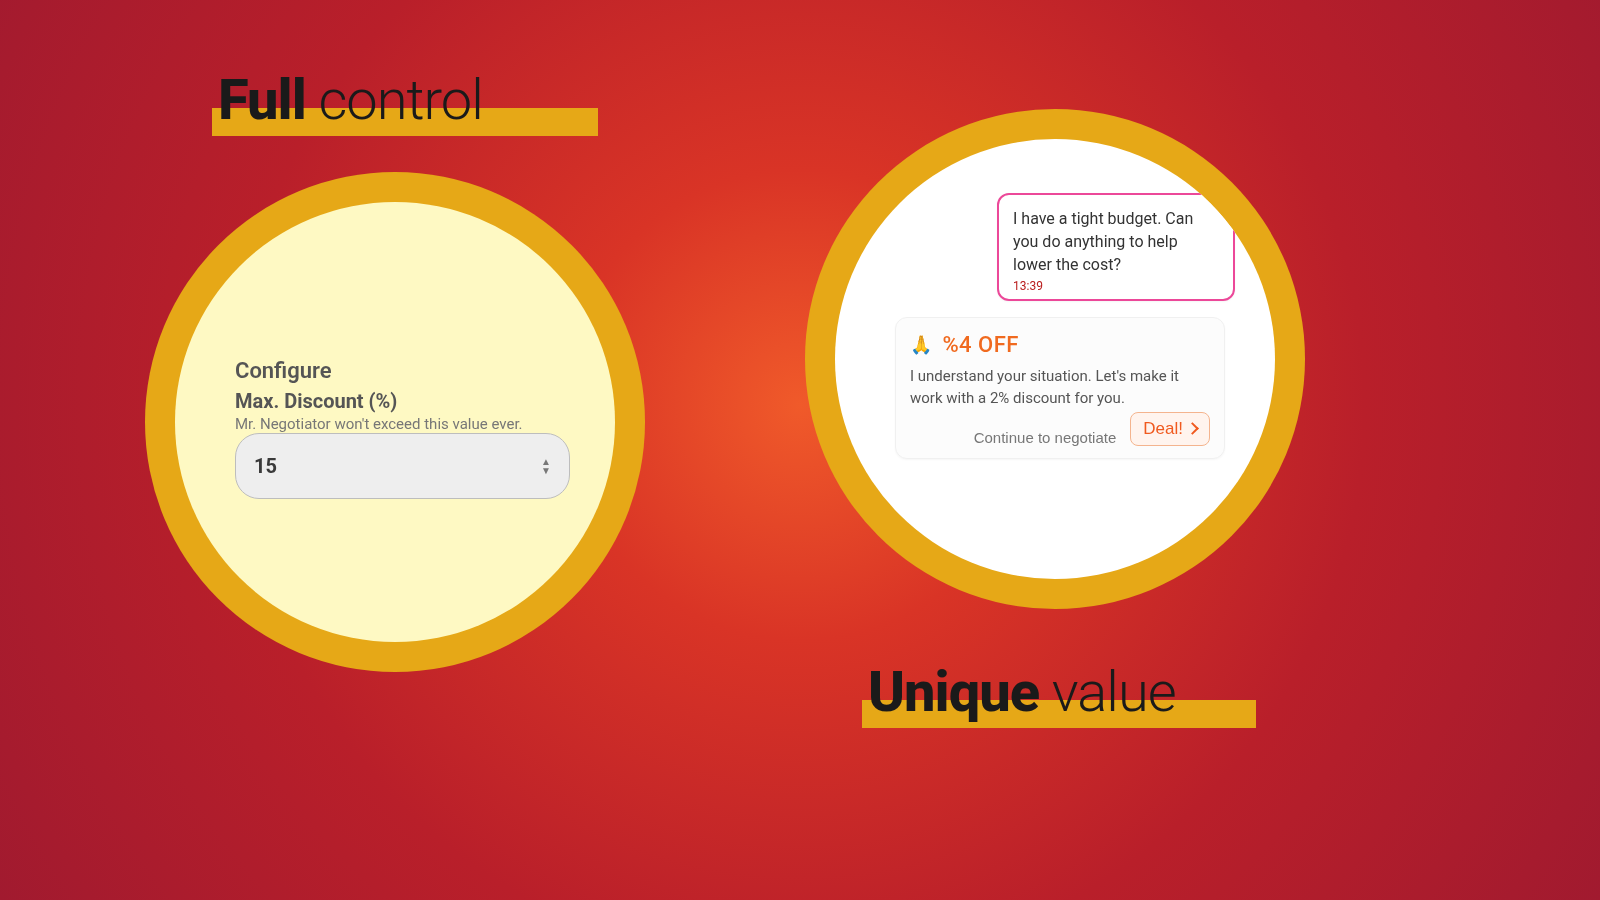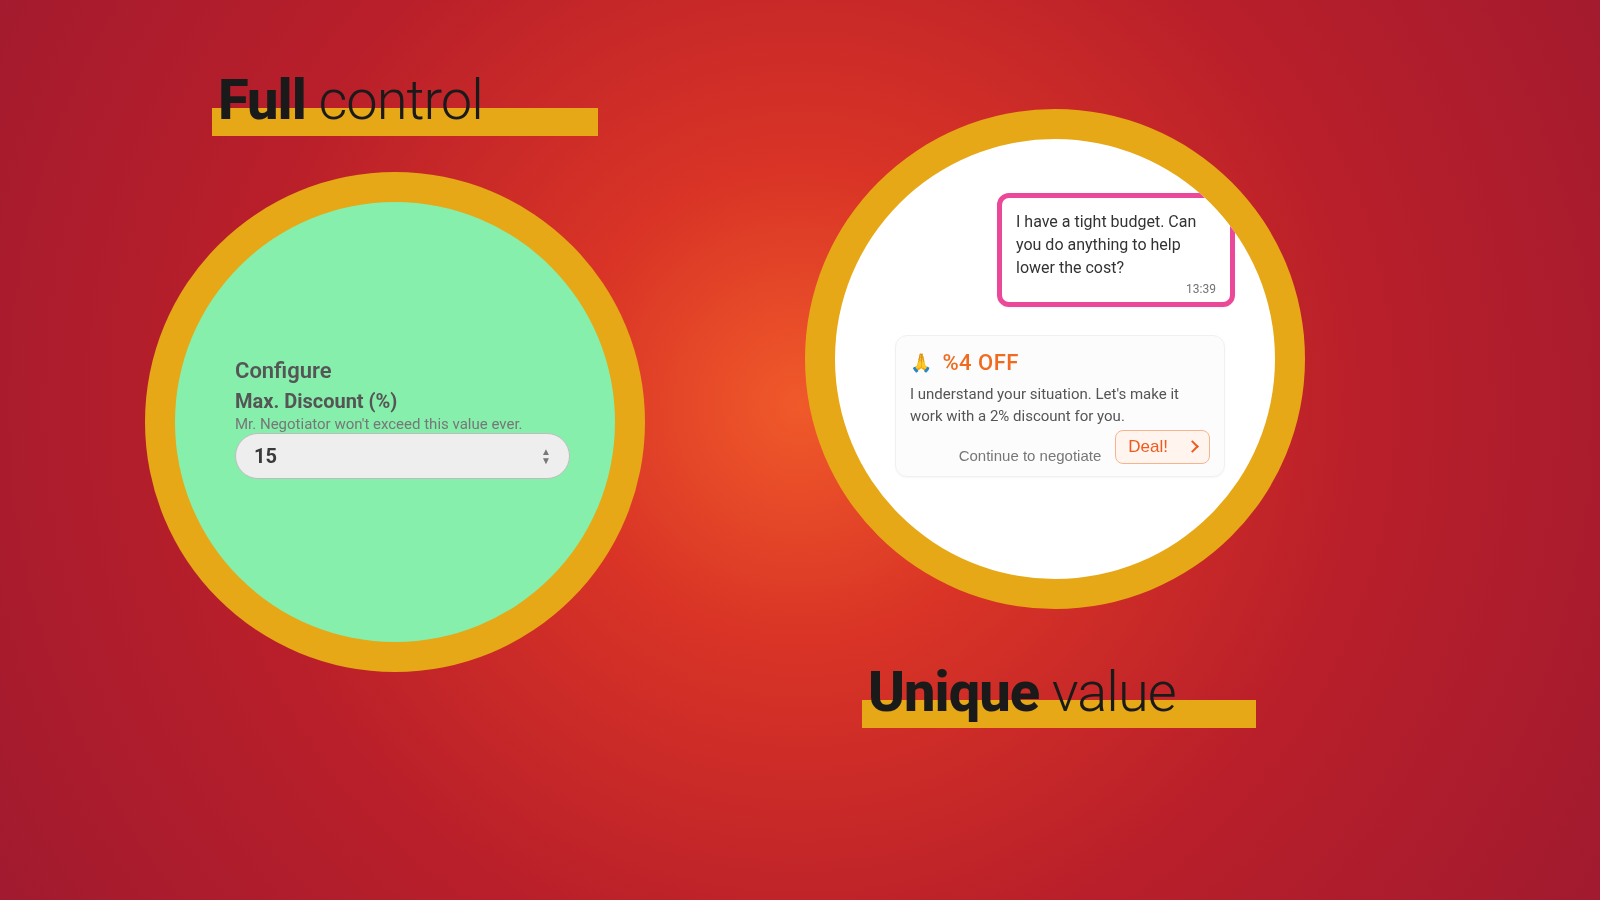--- a/index.html
+++ b/index.html
@@ -72,21 +72,21 @@
   .inner {
     position: absolute;
     border-radius: 50%;
     overflow: hidden;
   }
   .inner-left {
     width: 440px;
     height: 440px;
     left: 30px;
     top: 30px;
-    background: #86efac;
+    background: #fef9c3;
   }
   .inner-right {
     width: 440px;
     height: 440px;
     left: 30px;
     top: 30px;
     background: #ffffff;
   }
 
   
@@ -112,21 +112,21 @@
     font-size: 15px;
     color: #777;
   }
   .stepper {
     display: flex;
     align-items: center;
     justify-content: space-between;
     background: #eeeeee;
     border: 1px solid #bdbdbd;
     border-radius: 24px;
-    padding: 10px 18px;
+    padding: 20px 18px;
     width: 335px;
   }
   .stepper-value {
     font-size: 20px;
     font-weight: 700;
     color: #3a3a3a;
   }
   .stepper-arrows {
     display: flex;
     flex-direction: column;
@@ -138,37 +138,36 @@
 
   
   .chat-panel {
     position: absolute;
     left: 60px;
     top: 54px;
     right: 40px;
   }
   .bubble-user {
     background: #fff;
-    border: 5px solid #ec4899;
+    border: 2px solid #ec4899;
     border-radius: 12px;
     padding: 12px 14px 6px 14px;
     width: 238px;
     margin-left: auto;
-    margin-bottom: 28px;
+    margin-bottom: 16px;
     box-shadow: 0 1px 2px rgba(0,0,0,0.04);
   }
   .bubble-user-text {
     font-size: 16px;
     color: #333;
     line-height: 1.45;
   }
   .bubble-user-time {
     font-size: 12px;
-    color: #737373;
-    text-align: right;
+    color: #b91c1c;
     margin-top: 2px;
   }
 
   .bubble-bot {
     background: #fcfcfc;
     border: 1px solid #f0f0f0;
     border-radius: 12px;
     padding: 14px 14px 12px 14px;
     width: 330px;
     box-shadow: 0 1px 2px rgba(0,0,0,0.04);
@@ -201,21 +200,21 @@
   .btn-secondary {
     font-size: 15px;
     color: #777;
     background: none;
     border: none;
     cursor: pointer;
   }
   .btn-primary {
     display: flex;
     align-items: center;
-    gap: 20px;
+    gap: 5px;
     font-size: 17px;
     color: #f05a1f;
     background: #fff4ee;
     border: 1px solid #f4b48e;
     border-radius: 8px;
     padding: 6px 12px;
     cursor: pointer;
   }
   .chevron-right {
     width: 9px;

